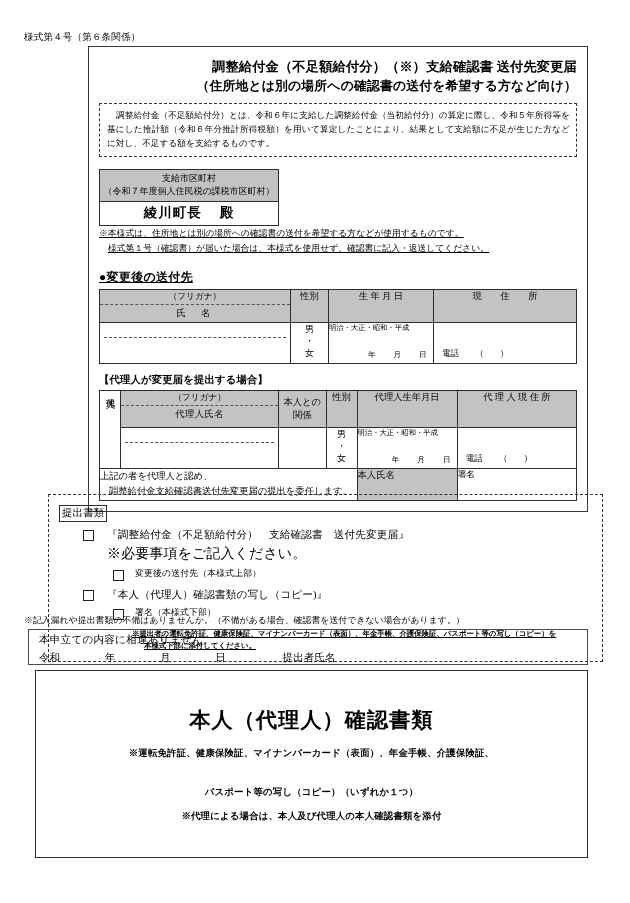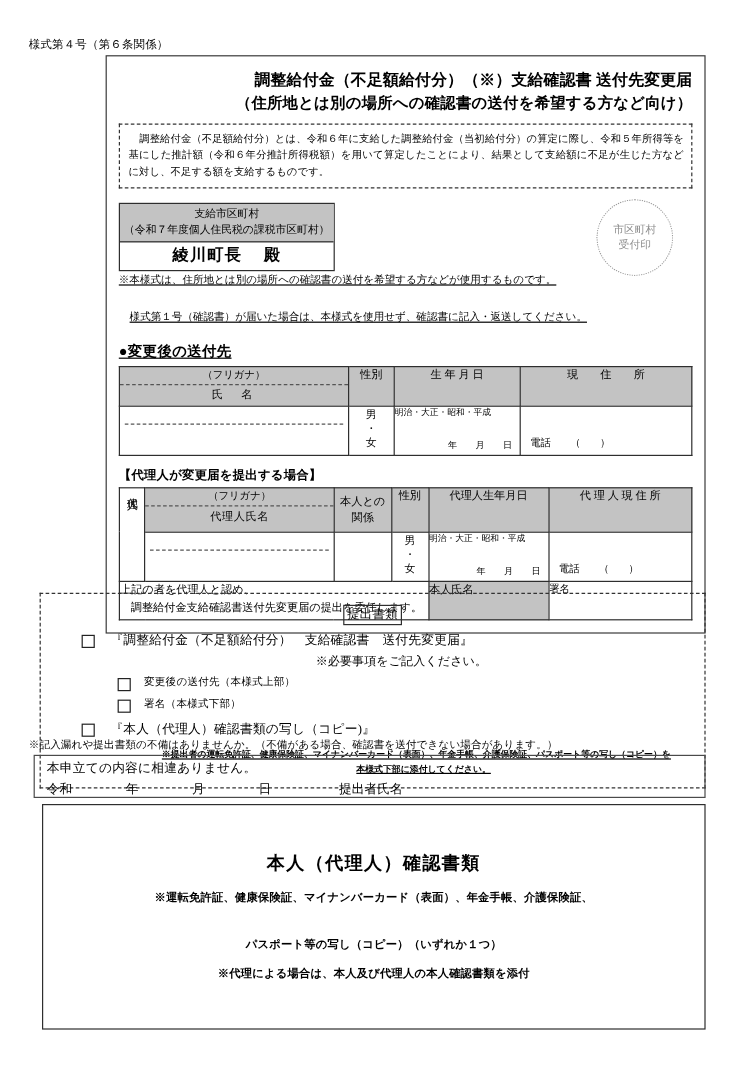--- a/index.html
+++ b/index.html
@@ -105,21 +105,21 @@
     line-height: 1.45;
     display: flex;
     flex-direction: column;
     align-items: center;
     justify-content: center;
     text-align: center;
   }
 
   
   .note-group { margin-top: 9px; font-size: 8.8px; line-height: 1.75; }
-  .note-group .u { text-decoration: underline; margin-top: 16px; }
+  .note-group .u { text-decoration: underline; }
   .note-group .sub { display: block; padding-left: 9px; }
   .note-group + .note-group { margin-top: 7px; }
 
   
   .sec-head {
     margin-top: 12px;
     font-size: 12px;
     font-weight: bold;
     text-decoration: underline;
     letter-spacing: 0.3px;
@@ -178,20 +178,21 @@
   .cell-birth {
     font-size: 7.3px;
     padding: 3px 0 0 5px;
     position: relative;
   }
   .cell-birth .ymd {
     position: absolute;
     right: 6px; bottom: 3px;
     font-size: 7.6px;
     letter-spacing: 0.2px;
+    font-family: Liberation Mono, monospace;
   }
   .cell-birth .ymd span { margin-left: 13px; }
   .cell-addr { position: relative; }
   .cell-addr .tel {
     position: absolute;
     left: 8px; bottom: 3px;
     font-size: 8.6px;
   }
   .cell-addr .tel span { margin-left: 14px; }
   .cell-plain { }
@@ -222,27 +223,26 @@
     vertical-align: middle;
   }
   .sign-cell {
     font-size: 8.6px;
     padding: 2px 0 0 4px;
   }
 
   
   .docs-box {
     position: absolute;
-    left: 33px;
+    left: 48px;
     top: 494px;
     width: 555px;
     box-sizing: border-box;
     border: 1px dashed #333;
     padding: 7px 10px 9px 10px;
-    text-align: center;
   }
   .docs-title {
     display: inline-block;
     border: 1px solid #2e2e2e;
     font-size: 10.3px;
     padding: 0px 2px 1px 2px;
     letter-spacing: 0.3px;
   }
   .chk-row {
     display: flex;
@@ -257,21 +257,21 @@
     flex: 0 0 auto;
     margin-top: 2px;
   }
   .chk-txt {
     font-size: 10.6px;
     margin-left: 13px;
     letter-spacing: 0.2px;
   }
   .chk-txt.small { font-size: 8.8px; margin-left: 11px; }
   .docs-note {
-    font-size: 10px;
+    font-size: 14px;
     padding-left: 48px;
     margin-top: 3px;
     letter-spacing: 0.1px;
   }
   .docs-fine {
     font-size: 7.4px;
     font-weight: bold;
     padding-left: 73px;
     margin-top: 8px;
     line-height: 1.65;
@@ -316,21 +316,21 @@
     width: 553px;
     height: 188px;
     box-sizing: border-box;
     border: 1px solid #2e2e2e;
     display: flex;
     flex-direction: column;
     align-items: center;
     justify-content: center;
   }
   .attach-title {
-    font-size: 15px;
+    font-size: 21px;
     font-weight: bold;
     letter-spacing: 1.2px;
   }
   .attach-l1, .attach-l2, .attach-l3 {
     font-size: 9.4px;
     font-weight: bold;
     letter-spacing: 0.2px;
   }
   .attach-l1 { margin-top: 13px; }
   .attach-l2 { margin-top: 26px; }
@@ -356,24 +356,20 @@
 
     <div class="muni-wrap">
       <div class="muni-box">
         <div class="muni-head">
           <div>支給市区町村</div>
           <div>（令和７年度個人住民税の課税市区町村）</div>
         </div>
         <div class="muni-name">
           <span>綾川町長</span><span class="dono">殿</span>
         </div>
-      </div>
-      <div class="stamp-circle">
-        <span>市区町村</span>
-        <span>受付印</span>
       </div>
     </div>
 
     <div class="note-group">
       <span class="u">※本様式は、住所地とは別の場所への確認書の送付を希望する方などが使用するものです。</span>
       <span class="sub u">様式第１号（確認書）が届いた場合は、本様式を使用せず、確認書に記入・返送してください。</span>
     </div>
 
     <div class="sec-head">●変更後の送付先</div>
 
@@ -497,28 +493,28 @@
     <div class="chk-row lvl1">
       <div class="cbox"></div>
       <div class="chk-txt">『調整給付金（不足額給付分）　支給確認書　送付先変更届』</div>
     </div>
     <div class="docs-note">※必要事項をご記入ください。</div>
 
     <div class="chk-row lvl2">
       <div class="cbox"></div>
       <div class="chk-txt small">変更後の送付先（本様式上部）</div>
     </div>
+    <div class="chk-row lvl1" style="margin-top:7px">
+      <div class="cbox"></div>
+      <div class="chk-txt">『本人（代理人）確認書類の写し（コピー)』</div>
+    </div>
+
     <div class="chk-row lvl2">
       <div class="cbox"></div>
       <div class="chk-txt small">署名（本様式下部）</div>
-    </div>
-
-    <div class="chk-row lvl1" style="margin-top:7px">
-      <div class="cbox"></div>
-      <div class="chk-txt">『本人（代理人）確認書類の写し（コピー)』</div>
     </div>
 
     <div class="docs-fine">
       <span>※提出者の運転免許証、健康保険証、マイナンバーカード（表面）、年金手帳、介護保険証、パスポート等の写し（コピー）を</span>
       <span class="l2">本様式下部に添付してください。</span>
     </div>
   </div>
 
   <div class="warn-line">※記入漏れや提出書類の不備はありませんか。（不備がある場合、確認書を送付できない場合があります。）</div>
 

